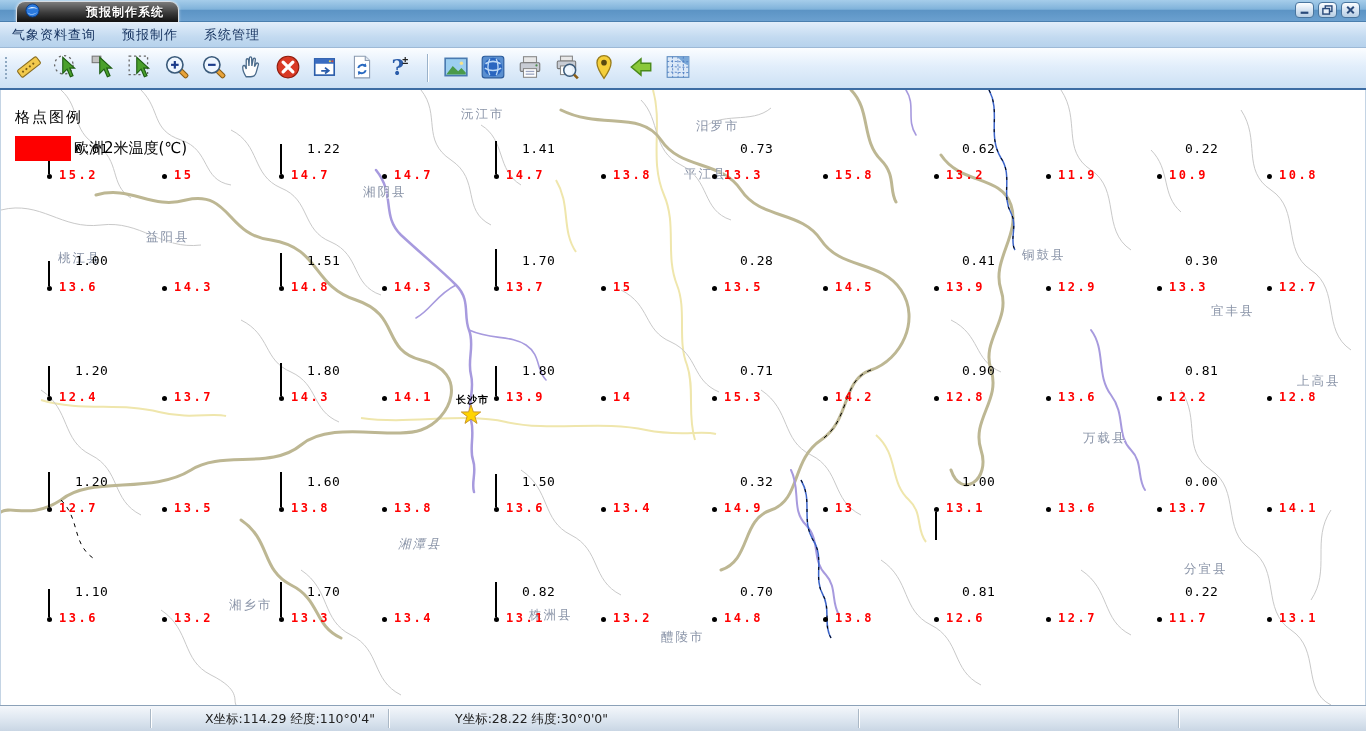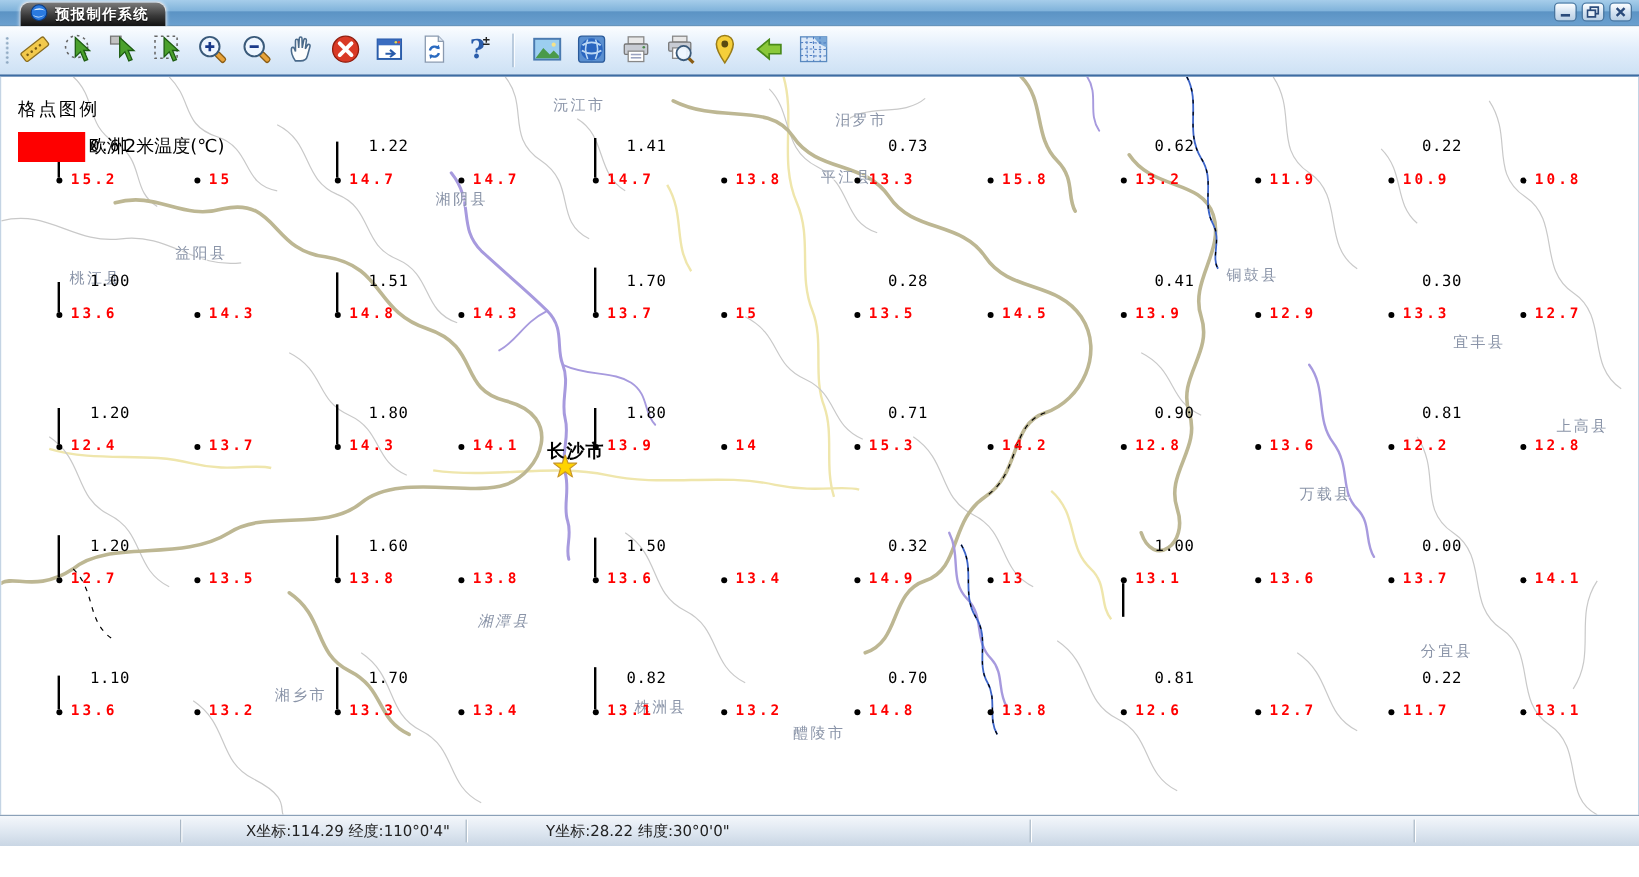--- a/index.html
+++ b/index.html
@@ -10,21 +10,21 @@
   
   .titlebar { position:relative; height:22px;
     background:linear-gradient(#a6cdea,#7fb2da 45%,#5b93c4 46%,#6ba0cf);
     border-bottom:1px solid #4a7fae; }
   .title-tab { position:absolute; left:16px; top:1px; height:21px; padding:0 14px 0 8px;
     display:flex; align-items:center; gap:6px;
     background:linear-gradient(#7c7c7c,#3a3a3a 55%,#111);
     border:1px solid #d8dde2; border-bottom:none; border-radius:9px 9px 0 0;
     box-shadow:0 0 3px rgba(255,255,255,.6); }
   .title-tab span.t { color:#fff; font-size:12px; font-weight:bold; letter-spacing:1px;
-    text-shadow:0 1px 1px #000; white-space:nowrap; }
+    text-shadow:0 1px 1px #000; white-space:nowrap;margin-left:40px; }
   .win-controls { position:absolute; right:6px; top:2px; display:flex; gap:4px; }
   .win-btn { width:19px; height:16px; border:1px solid #49759e; border-radius:4px;
     background:linear-gradient(#fdfeff,#d6e4f2 50%,#b9cfe4);
     display:flex; align-items:center; justify-content:center; cursor:default; padding:0; }
 
   
   .menubar { height:26px; display:flex; align-items:center; padding-left:12px; gap:26px;
     background:linear-gradient(#e2eefa,#c3daf0 60%,#b6d2ec);
     border-bottom:1px solid #9db9d6; }
   .menu-item { font-size:13px; color:#15325f; letter-spacing:1px; white-space:nowrap; cursor:default; }
@@ -54,21 +54,21 @@
   .gp .temp { position:absolute; left:10px; top:-8px; white-space:nowrap;
     font:bold 12px "DejaVu Sans Mono","Liberation Mono",monospace;
     letter-spacing:2.5px; color:var(--temp-color,#f00); }
   .gp .wind { position:absolute; left:26px; top:-35px; white-space:nowrap;
     font:13px "DejaVu Sans Mono","Liberation Mono",monospace;
     letter-spacing:.5px; color:var(--wind-color,#000); }
   .gp .barb { position:absolute; left:-1px; width:1.5px; background:#000; }
 
   .city { position:absolute; font-size:12.5px; color:#8a94a8; letter-spacing:2px;
     white-space:nowrap; z-index:8; text-shadow:1px 1px 0 rgba(255,255,255,.85); }
-  .city.major { color:#000; font-weight:bold; font-size:15px; letter-spacing:1px;
+  .city.major { color:#000; font-weight:bold; font-size:10px; letter-spacing:1px;
     z-index:12; text-shadow:none; }
   .city-star { position:absolute; z-index:12; }
 
   .legend { position:absolute; left:14px; top:18px; z-index:30; }
   .legend-title { font-size:15px; color:#000; letter-spacing:2px; margin-bottom:9px; }
   .legend-row { display:flex; align-items:center; margin-bottom:7px; }
   .swatch { width:56px; height:25px; display:inline-block; }
   .legend-label { font-size:15px; color:#000; margin-left:3px; white-space:nowrap; }
 
   
@@ -109,20 +109,25 @@
           </svg>
         </button>
         <button class="win-btn">
           <svg width="11" height="10" viewBox="0 0 10 9">
             <path d="M2 1.5 L8 7.5 M8 1.5 L2 7.5" stroke="#2a4a7a" stroke-width="1.8"></path>
           </svg>
         </button>
       </div>
   </div>
 
+  <div class="menubar" id="menubar">
+      <span class="menu-item">气象资料查询</span>
+      <span class="menu-item">预报制作</span>
+      <span class="menu-item">系统管理</span>
+    </div>
 
   <div class="toolbar" id="toolbar">
       <button class="tool-btn">
         <span><svg viewBox="0 0 24 24">
             <g transform="rotate(-38 12 12)">
               <rect x="1" y="8" width="22" height="8" rx="1.5" fill="#f2c94c" stroke="#8a6d1f"></rect>
               <circle cx="5" cy="12" r="1" fill="#7a5d15"></circle>
               <circle cx="9" cy="12" r="1" fill="#7a5d15"></circle>
               <circle cx="13" cy="12" r="1" fill="#7a5d15"></circle>
               <circle cx="17" cy="12" r="1" fill="#7a5d15"></circle>

